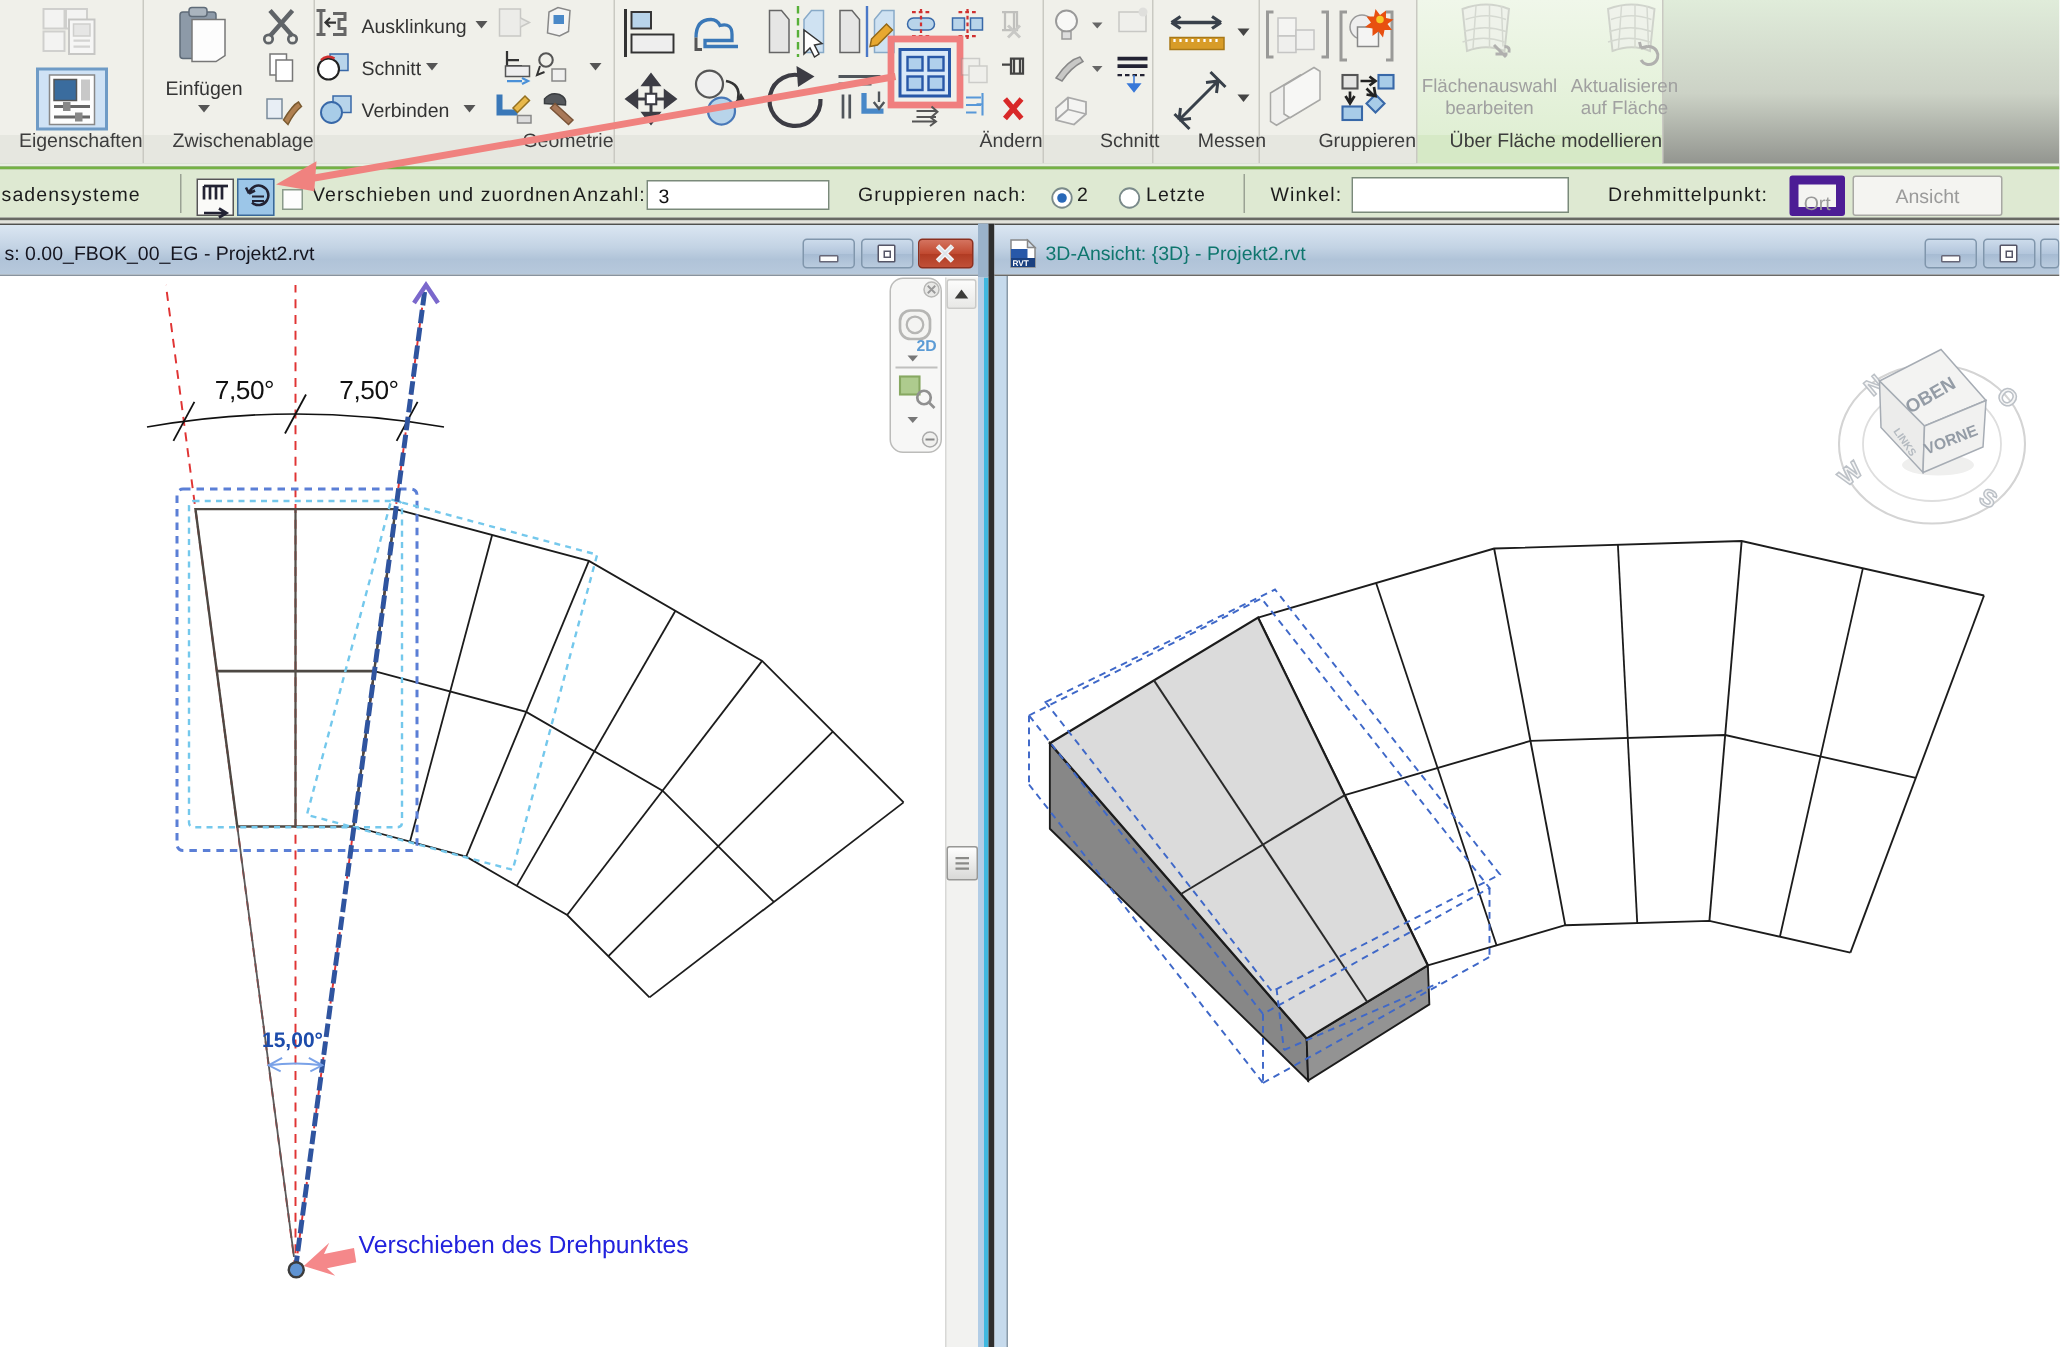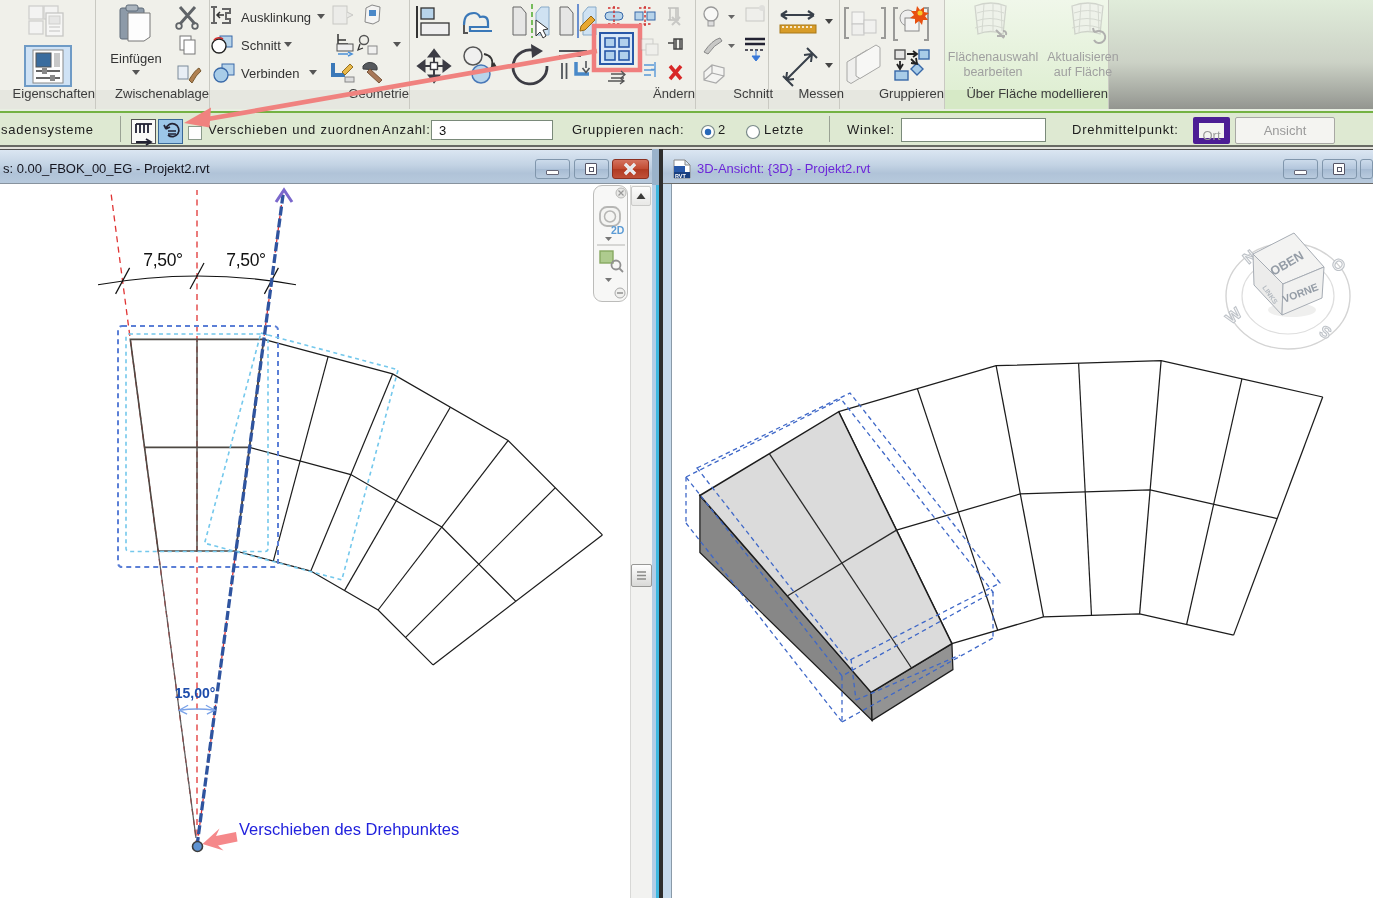--- a/index.html
+++ b/index.html
@@ -300,21 +300,21 @@
 <div class="abs" style="left:652px;top:149px;width:7px;height:36px;background:#9ab2ca"></div>
 <div class="abs" style="left:658.5px;top:149px;width:4px;height:749px;background:#2e2e2e"></div>
 <div class="abs" style="left:662.5px;top:149px;width:710.5px;height:35px;background:linear-gradient(180deg,#dbe6f2 0%,#c3d3e4 45%,#b0c3d8 70%,#b7c9dc 100%);border-top:1.5px solid #50504e;border-bottom:1px solid #6a6a68"></div>
 <svg width="20" height="20" viewBox="0 0 20 20" style="left:672px;top:159px">
 <path d="M 2 1 h 11 l 5 5 v 13 h -16 z" fill="#fff" stroke="#888"></path>
 <path d="M 13 1 l 0 5 l 5 0 z" fill="#d8e4f0" stroke="#888"></path>
 <rect x="2" y="7" width="11" height="6" fill="#2858a8"></rect>
 <rect x="2" y="13" width="16" height="6" fill="#1a4080"></rect>
 <text x="3" y="18.5" font-size="5.5" font-weight="bold" fill="#fff" font-family="Liberation Sans,sans-serif">RVT</text>
 </svg>
-<div class="abs" style="left:697px;top:161px;font-size:13px;color:#6d28d9">3D-Ansicht: {3D} - Projekt2.rvt</div>
+<div class="abs" style="left:697px;top:161px;font-size:13px;color:#0f766e">3D-Ansicht: {3D} - Projekt2.rvt</div>
 <div class="abs" style="left:1283px;top:159px;width:35px;height:20px;background:linear-gradient(180deg,#ccdbeb,#b3c6dc 50%,#a5bad2 50%,#b9cbde);border:1.2px solid #8096ac;border-radius:3px"></div>
 <div class="abs" style="left:1294px;top:170px;width:13px;height:5px;background:#fdfdfd;border:1px solid #667;border-radius:1px"></div>
 <div class="abs" style="left:1321.5px;top:159px;width:35px;height:20px;background:linear-gradient(180deg,#ccdbeb,#b3c6dc 50%,#a5bad2 50%,#b9cbde);border:1.2px solid #8096ac;border-radius:3px"></div>
 <div class="abs" style="left:1333px;top:163px;width:12px;height:12px;background:#fdfdfd;border:1.5px solid #556;border-radius:1px"></div>
 <div class="abs" style="left:1336.5px;top:166.5px;width:5px;height:5px;background:#fff;border:1.5px solid #556"></div>
 <div class="abs" style="left:1360px;top:159px;width:13px;height:20px;background:linear-gradient(180deg,#ccdbeb,#b3c6dc 50%,#a5bad2 50%,#b9cbde);border:1.2px solid #8096ac;border-radius:3px"></div>
 <div class="abs" style="left:662.5px;top:184px;width:9px;height:714px;background:#c6daec;border-right:1px solid #8a9aa8"></div>
 <div class="abs" style="left:672px;top:184px;width:701px;height:714px;background:#fff"></div>
 <svg width="701" height="714" viewBox="0 0 701 714" style="position:absolute;left:672px;top:184px">
     <polyline points="166.7,227.7 324.1,181.7 489.1,176.7 650.7,213.0" fill="none" stroke="#1c1c1c" stroke-width="1.25"></polyline>

